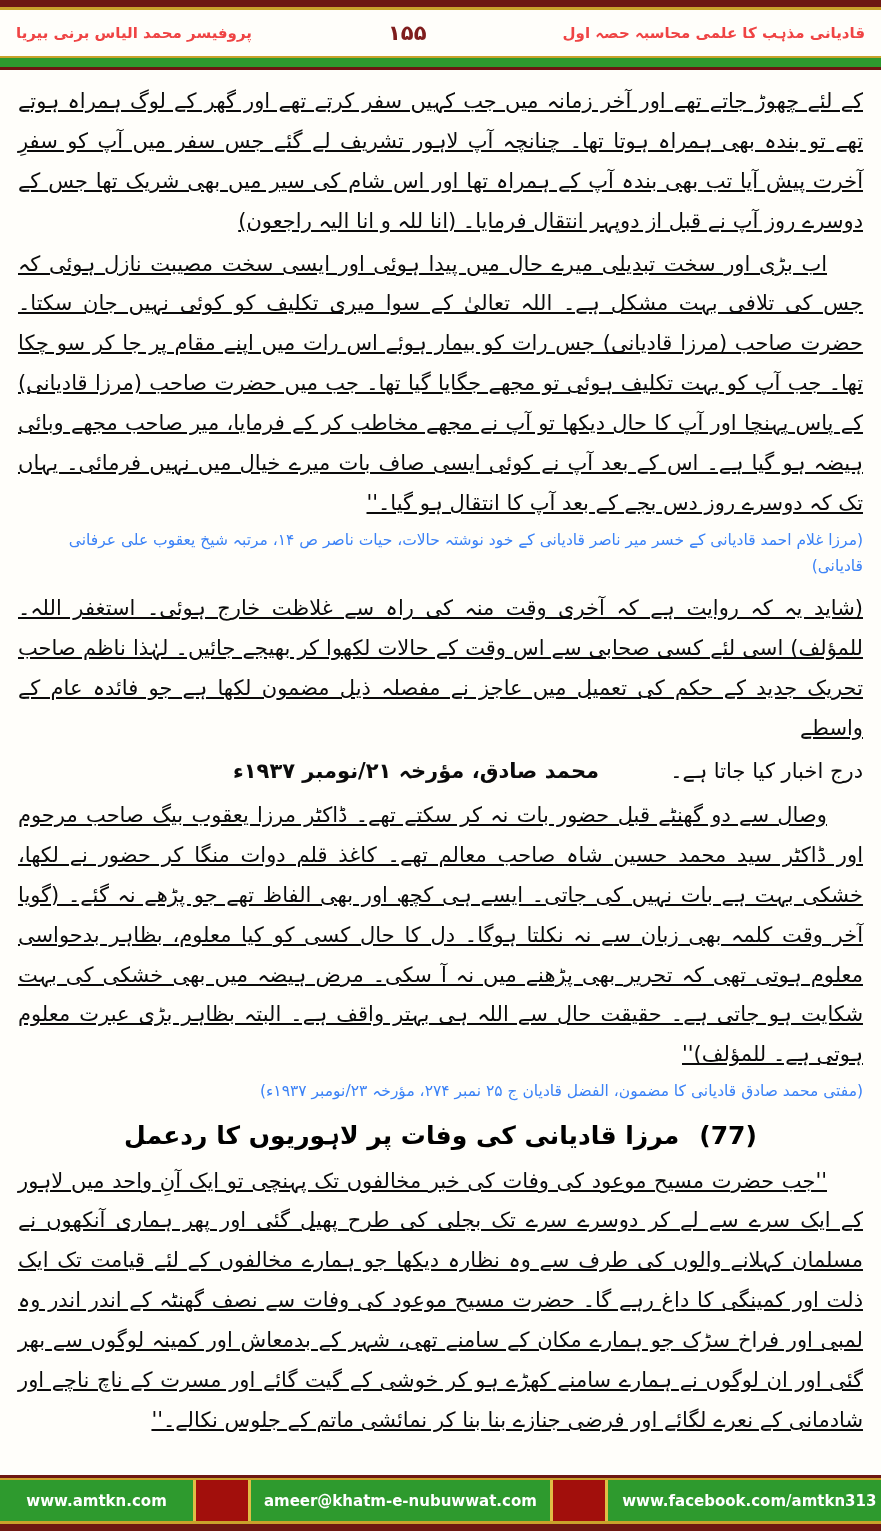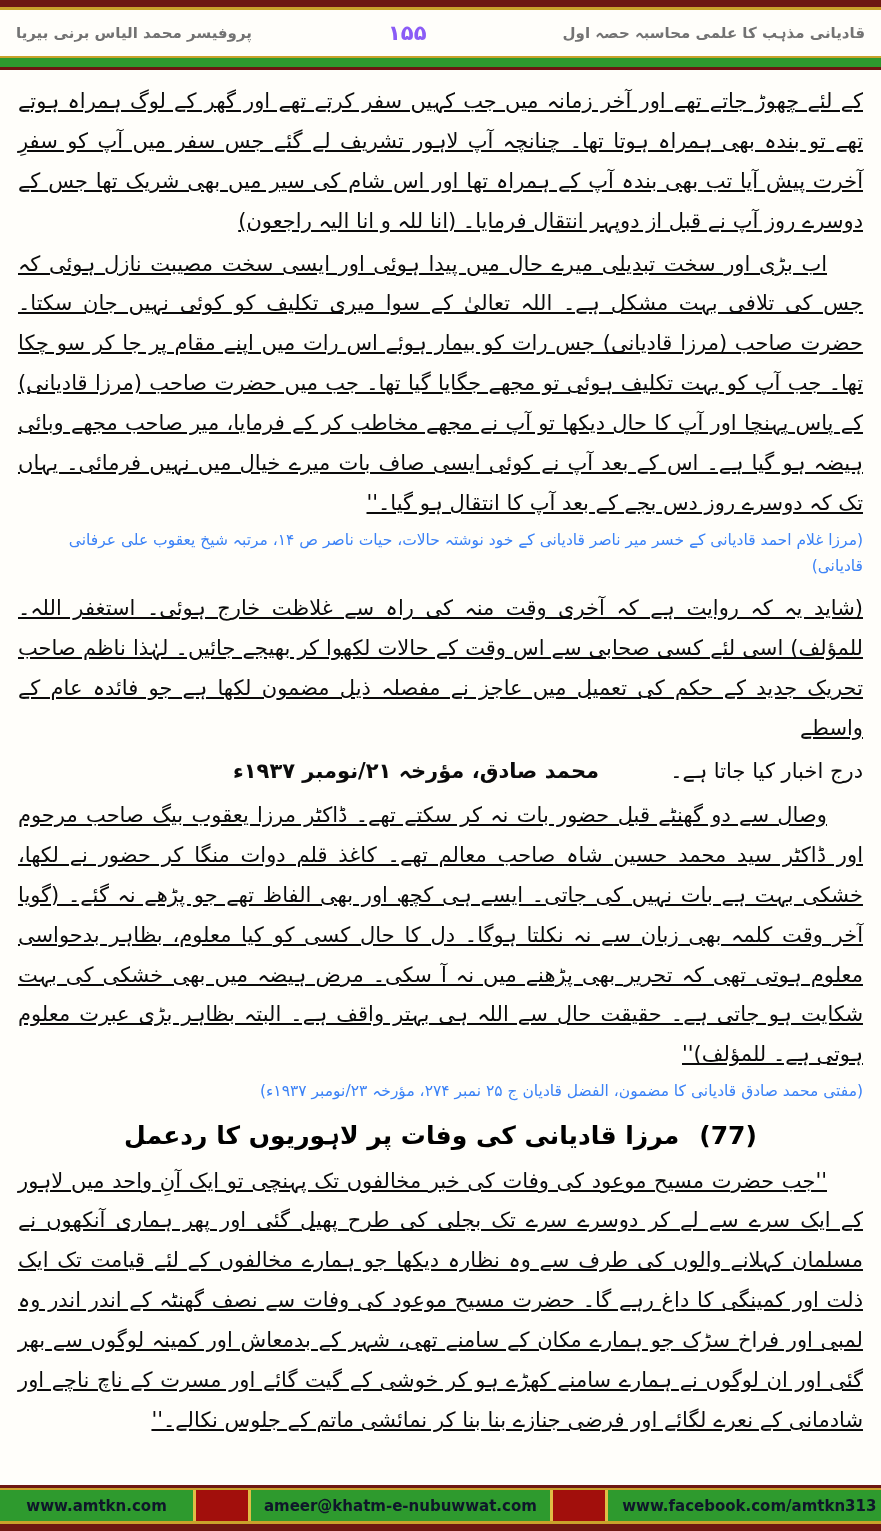--- a/index.html
+++ b/index.html
@@ -18,22 +18,22 @@
   .band-maroon.thin { height:3px; }
   .band-gold { background:#c9a22b; height:3px; width:100%; }
   .band-gold.thin { height:2px; }
   .band-green { background:#2e9a2e; height:9px; width:100%; }
 
   
   .header-row {
     direction:rtl; display:flex; justify-content:space-between; align-items:center;
     height:46px; padding:0 16px;
   }
-  .header-side { font-size:15px; font-weight:bold; color:#737373; white-space:nowrap; }
-  .page-number { font-size:21px; font-weight:bold; color:#8b5cf6; }
+  .header-side { font-size:15px; font-weight:bold; color:#ef4444; white-space:nowrap; }
+  .page-number { font-size:21px; font-weight:bold; color:#7f1d1d; }
 
   
   .body-area {
     flex:1; direction:rtl; padding:12px 18px 2px 18px;
     font-size:21px; color:#0b0b0b; overflow:hidden;
   }
   .para { text-align:justify; line-height:1.9; margin-bottom:3px;text-decoration:underline; }
   .para.indent { text-indent:36px; }
   .citation {
     font-size:15.5px; line-height:1.7; text-align:right;
@@ -45,21 +45,21 @@
   }
   .sig-row .sig-name { white-space:nowrap; font-weight:bold; }
   .section-heading {
     direction:rtl; display:flex; justify-content:center; gap:20px;
     font-size:25px; font-weight:bold; margin:16px 0 12px 0; color:#000;
   }
 
   
   .footer-bar {
     direction:ltr; display:flex; align-items:stretch;
-    background:#2e9a2e; height:31px; color:#0f172a;
+    background:#2e9a2e; height:41px; color:#ffffff;
     font-weight:bold; font-size:15px;
   }
   .footer-seg { display:flex; align-items:center; justify-content:center; white-space:nowrap; }
   .footer-seg.left   { flex:1.1; }
   .footer-seg.center { flex:1.7; }
   .footer-seg.right  { flex:1.5;padding-left:10px; }
   .footer-sep {
     width:58px; background:#a20f0c;
     border-left:3px solid #e0bd45; border-right:3px solid #e0bd45;
   }

